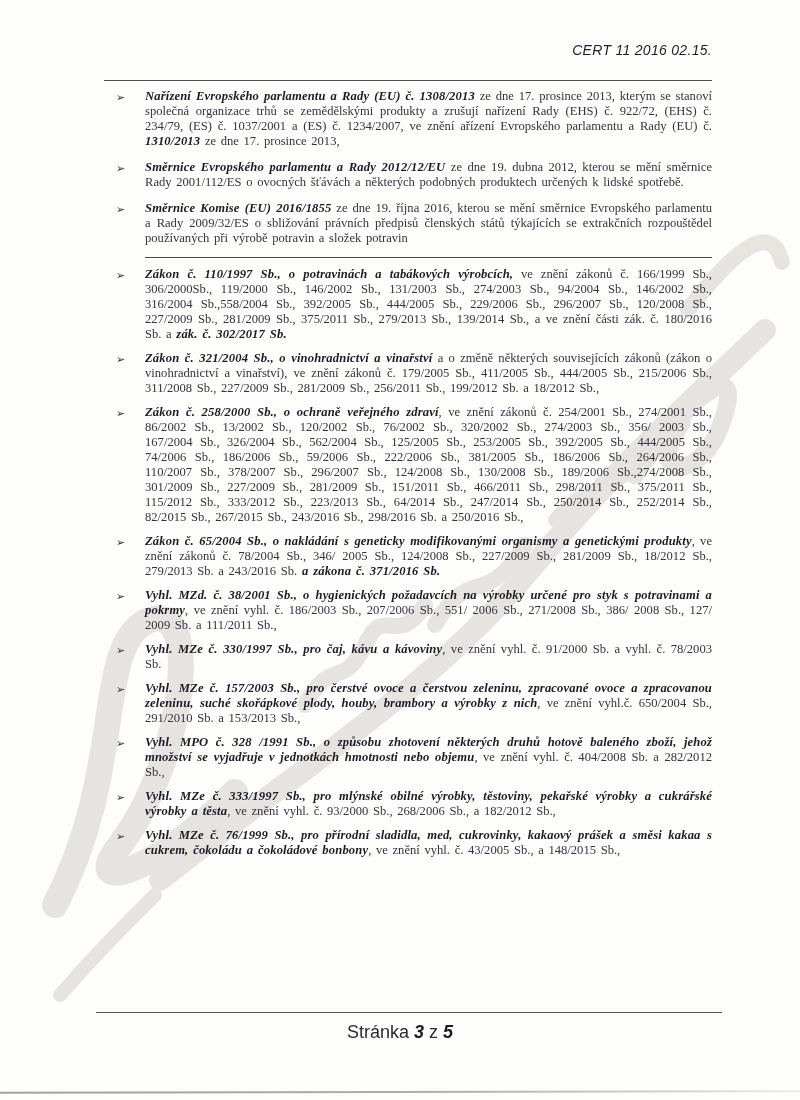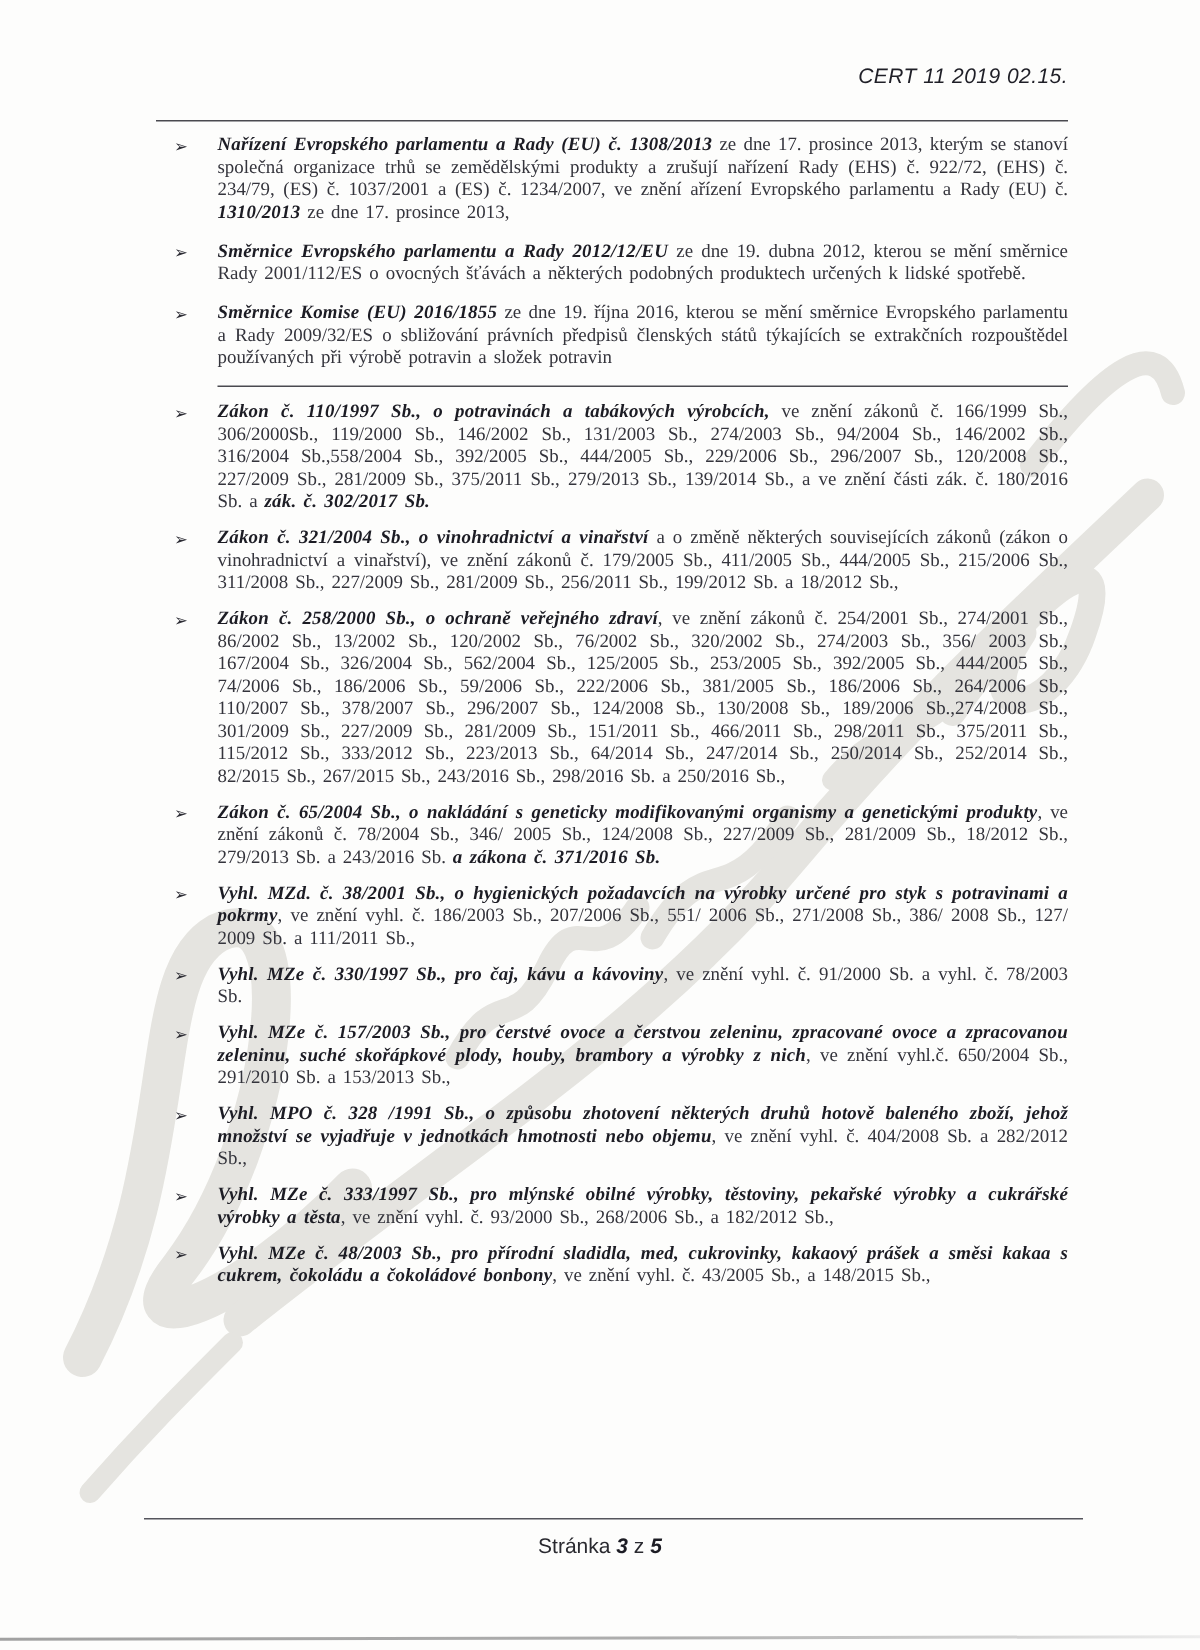--- a/index.html
+++ b/index.html
@@ -32,21 +32,21 @@
     font-size:11px;color:#2c2c34;line-height:15px;padding-top:1px;
   }
   .text{
     flex:1 1 auto;text-align:justify;
     font-size:12.6px;line-height:15px;
     word-spacing:1.5px;
   }
   .b{font-weight:700;color:#1c1c24;letter-spacing:0.15px;font-style:italic;}
   .footer{
     position:absolute;top:1022px;left:0;width:800px;text-align:center;
-    font-family:"Liberation Sans",sans-serif;font-size:14px;color:#2a2a30;
+    font-family:"Liberation Sans",sans-serif;font-size:18px;color:#2a2a30;
   }
   .footer .b{letter-spacing:0;}
   .scan-edge{
     position:absolute;top:1091px;left:0;width:800px;height:1.5px;
     background:linear-gradient(to right,#8a8a8a 0%,#9a9a9a 55%,#c9c9c9 85%,#e9e9e9 100%);
     transform:rotate(-0.12deg);opacity:0.8;
   }
 </style>
 </head>
 <body>
@@ -59,21 +59,21 @@
     <path stroke-width="16" d="M435,625 C 472,562 483,612 525,545"></path>
     <path stroke-width="18" d="M635,475 C 700,382 745,358 722,422 C 702,482 642,482 682,422"></path>
     <path stroke-width="16" d="M688,310 C 738,245 772,222 782,262"></path>
     <path stroke-width="14" d="M60,995 C 95,955 120,930 155,895"></path>
     <path stroke-width="14" d="M555,520 C 590,478 612,498 648,452"></path>
   </g>
 </svg>
 
 <div class="page">
 
-  <div class="doc-code">CERT 11 2019 02.15.</div>
+  <div class="doc-code">CERT 11 2016 02.15.</div>
 
   <hr class="rule rule1">
 
   <div class="content">
     <div class="secA">
         <div class="item">
           <span class="bullet">➢</span>
           <div class="text"><span class="b">Nařízení Evropského parlamentu a Rady (EU) č. 1308/2013</span><span> ze dne 17. prosince 2013, kterým se stanoví společná organizace trhů se zemědělskými produkty a zrušují nařízení Rady (EHS) č. 922/72, (EHS) č. 234/79, (ES) č. 1037/2001 a (ES) č. 1234/2007, ve znění ařízení Evropského parlamentu a Rady (EU) č. </span><span class="b">1310/2013</span><span> ze dne 17. prosince 2013,</span></div>
         </div>
         <div class="item">
@@ -118,21 +118,21 @@
         <div class="item">
           <span class="bullet">➢</span>
           <div class="text"><span class="b">Vyhl. MPO č. 328 /1991 Sb., o způsobu zhotovení některých druhů hotově baleného zboží, jehož množství se vyjadřuje v jednotkách hmotnosti nebo objemu</span><span>, ve znění vyhl. č. 404/2008 Sb. a 282/2012 Sb.,</span></div>
         </div>
         <div class="item">
           <span class="bullet">➢</span>
           <div class="text"><span class="b">Vyhl. MZe č. 333/1997 Sb., pro mlýnské obilné výrobky, těstoviny, pekařské výrobky a cukrářské výrobky a těsta</span><span>, ve znění vyhl. č. 93/2000 Sb., 268/2006 Sb., a 182/2012 Sb.,</span></div>
         </div>
         <div class="item">
           <span class="bullet">➢</span>
-          <div class="text"><span class="b">Vyhl. MZe č. 48/2003 Sb., pro přírodní sladidla, med, cukrovinky, kakaový prášek a směsi kakaa s cukrem, čokoládu a čokoládové bonbony</span><span>, ve znění vyhl. č. 43/2005 Sb., a 148/2015 Sb.,</span></div>
+          <div class="text"><span class="b">Vyhl. MZe č. 76/1999 Sb., pro přírodní sladidla, med, cukrovinky, kakaový prášek a směsi kakaa s cukrem, čokoládu a čokoládové bonbony</span><span>, ve znění vyhl. č. 43/2005 Sb., a 148/2015 Sb.,</span></div>
         </div>
       </div>
   </div>
 
   <hr class="rule rule3">
   <div class="footer"><span>Stránka </span><span class="b">3</span><span> z </span><span class="b">5</span></div>
 
   <div class="scan-edge"></div>
 </div>
 

